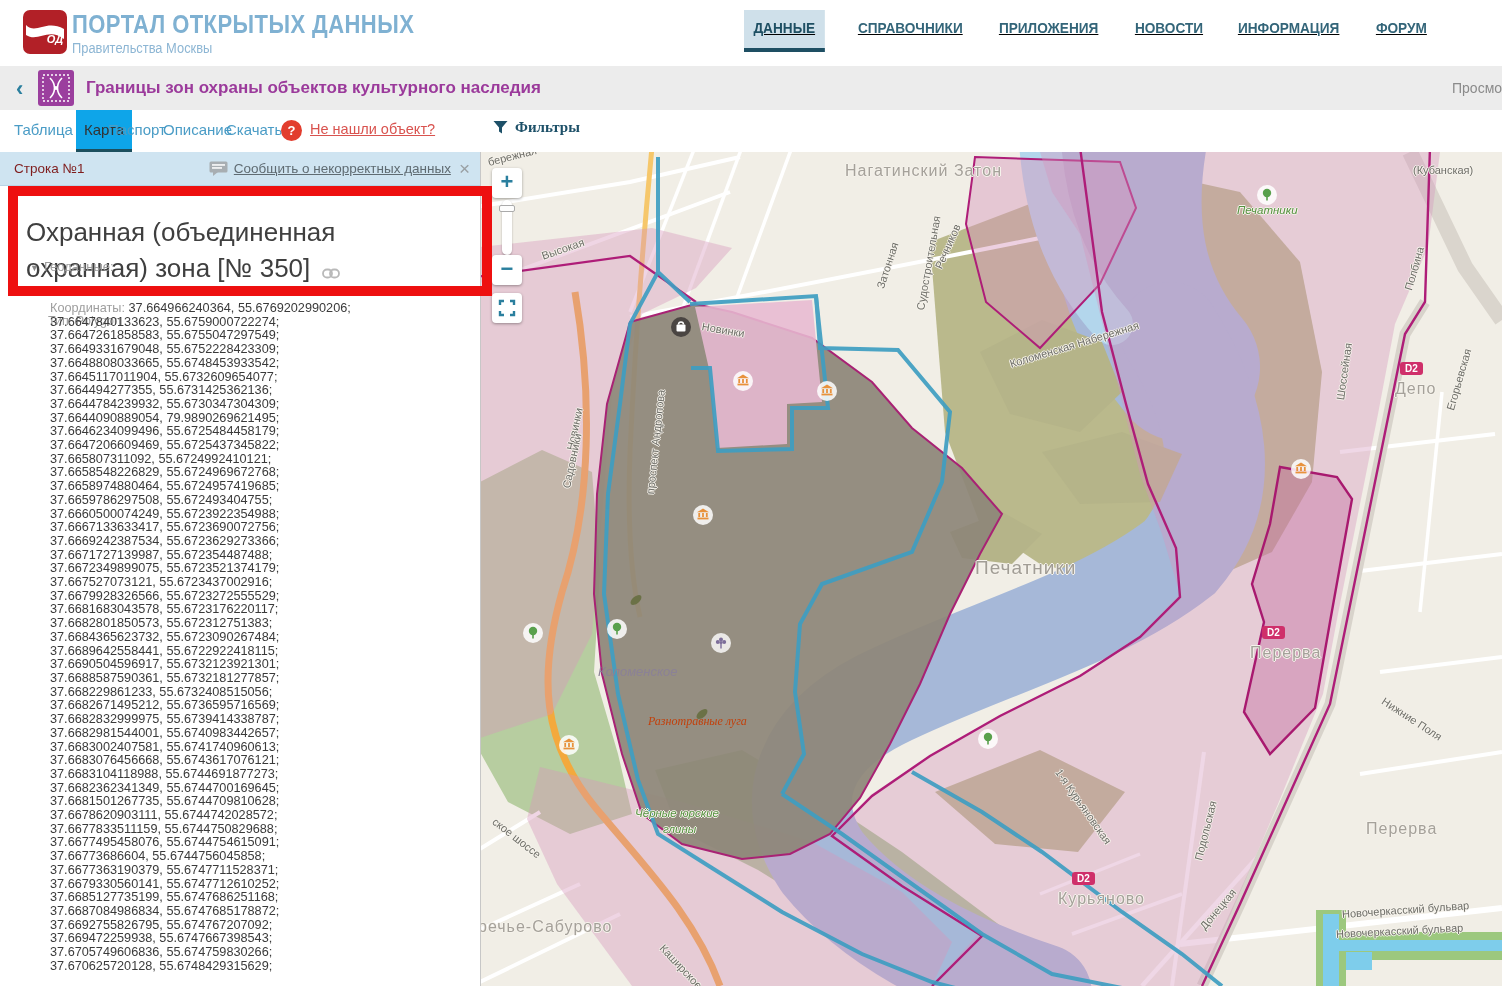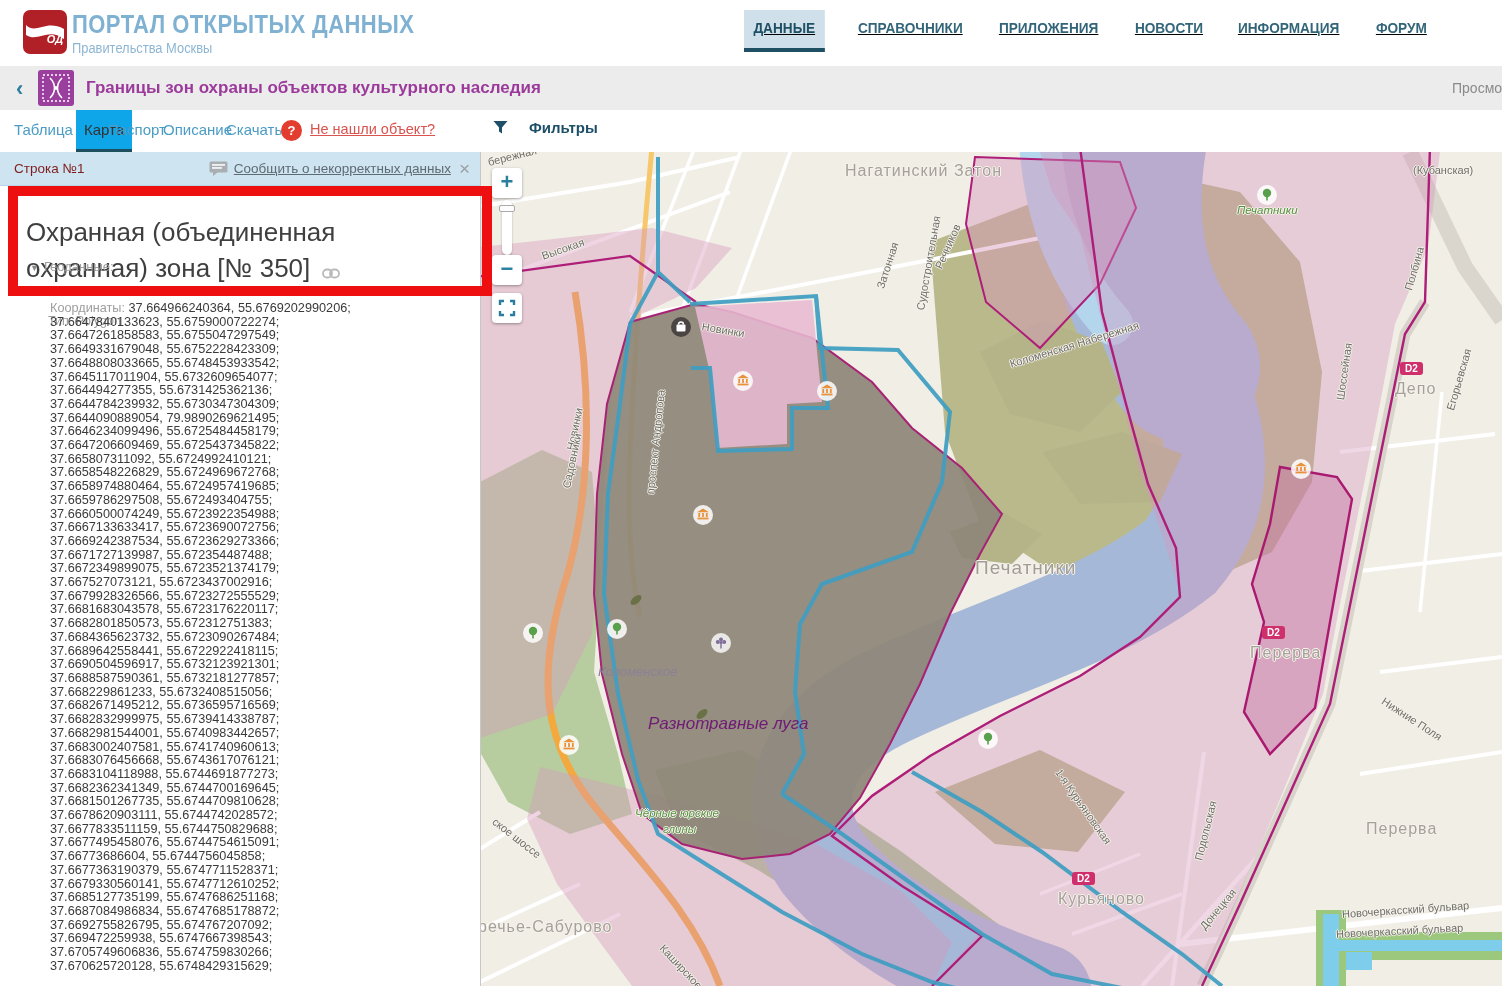--- a/index.html
+++ b/index.html
@@ -21,35 +21,35 @@
   .crumb-title { position:absolute; left:86px; top:12px; font-size:17px; font-weight:bold; color:#9b3a9b; }
   .views-label { position:absolute; left:1452px; top:14px; font-size:14px; color:#8a8a8a; white-space:nowrap; }
 
   
   .tabs-bar { position:absolute; left:0; top:110px; width:1502px; height:42px; background:#fff; }
   .tab { position:absolute; top:0; height:42px; line-height:40px; font-size:15px; color:#4a9cc6; cursor:pointer; padding:0 8px; }
   .tab.active { background:#0ea5e9; color:#333; border-bottom:3px solid #1d4f5e;margin-left:24px; }
   .chev { font-size:11px; color:#4a9cc6; }
   .help-badge { position:absolute; left:281px; top:10px; width:21px; height:21px; border-radius:50%; background:#e23d2e; color:#fff; font-size:13px; font-weight:bold; text-align:center; line-height:21px; cursor:pointer; }
   .notfound-link { position:absolute; left:310px; top:11px; font-size:14.5px; color:#d9534f; text-decoration:underline; cursor:pointer; }
-  .filters-wrap { position:absolute; left:493px; top:9px; display:flex; gap:21px; align-items:center; cursor:pointer; }
+  .filters-wrap { position:absolute; left:493px; top:9px; display:flex; gap:7px; align-items:center; cursor:pointer;font-family:Liberation Serif, serif; }
   .filters-label { font-size:15px; font-weight:bold; color:#1d5068; }
 
   
   .map-area { position:absolute; left:480px; top:152px; width:1022px; height:834px; overflow:hidden; background:#f1eee6; }
   .map-area svg.base { position:absolute; left:0; top:0; }
   .map-layer { position:absolute; left:0; top:0; width:100%; height:100%; pointer-events:none; }
   .mlabel { position:absolute; white-space:nowrap; transform-origin:left center;
             text-shadow:1px 0 #f6f3ec,-1px 0 #f6f3ec,0 1px #f6f3ec,0 -1px #f6f3ec; }
   .mlabel.street { font-size:11px; color:#6e6e68; }
   .mlabel.district { font-size:16px; color:#a5a19a; letter-spacing:1px; }
   .mlabel.district-lg { font-size:19px; color:#a19d95; letter-spacing:1px; }
   .mlabel.green { font-size:11.5px; font-style:italic; color:#55923f; }
   .mlabel.park { font-size:13px; font-style:italic; color:#8b8196; text-shadow:none; }
-  .mlabel.meadow { font-size:17px; font-style:italic; color:#701a75; text-shadow:none; }
+  .mlabel.meadow { font-size:12px; font-style:italic; color:#c2410c; text-shadow:none;font-family:Liberation Serif, serif; }
   .mlabel.d2 { font-size:10px; font-weight:bold; color:#fff; background:#cf2f6a; padding:1px 5px; border-radius:3px; text-shadow:none; }
   .map-icon { position:absolute; width:22px; height:22px; }
   .zoom-btn { position:absolute; left:12px; width:30px; height:30px; background:#fff; border-radius:4px; box-shadow:0 1px 3px rgba(0,0,0,.35); color:#2a7f9e; font-size:22px; font-weight:bold; text-align:center; line-height:28px; cursor:pointer; }
   .zoom-track { position:absolute; left:22px; top:48px; width:10px; height:55px; background:#fff; border-radius:5px; box-shadow:0 1px 2px rgba(0,0,0,.3); cursor:pointer; }
   .zoom-handle { position:absolute; left:-3px; top:5px; width:16px; height:7px; background:#fdfdfd; border:1px solid #aaa; border-radius:2px; cursor:grab; }
   .fs-btn { position:absolute; left:12px; top:141px; width:30px; height:30px; background:#fff; border-radius:4px; box-shadow:0 1px 3px rgba(0,0,0,.35); cursor:pointer; }
 
   
   .panel { position:absolute; left:0; top:152px; width:481px; height:834px; background:#fff; border-right:1px solid #c7c7c7; }
   .panel-header { position:absolute; left:0; top:0; width:100%; height:34px; background:#cfe4f1; border-bottom:1px solid #b9d4e6; display:flex; align-items:center; padding:0 10px 0 14px; }

